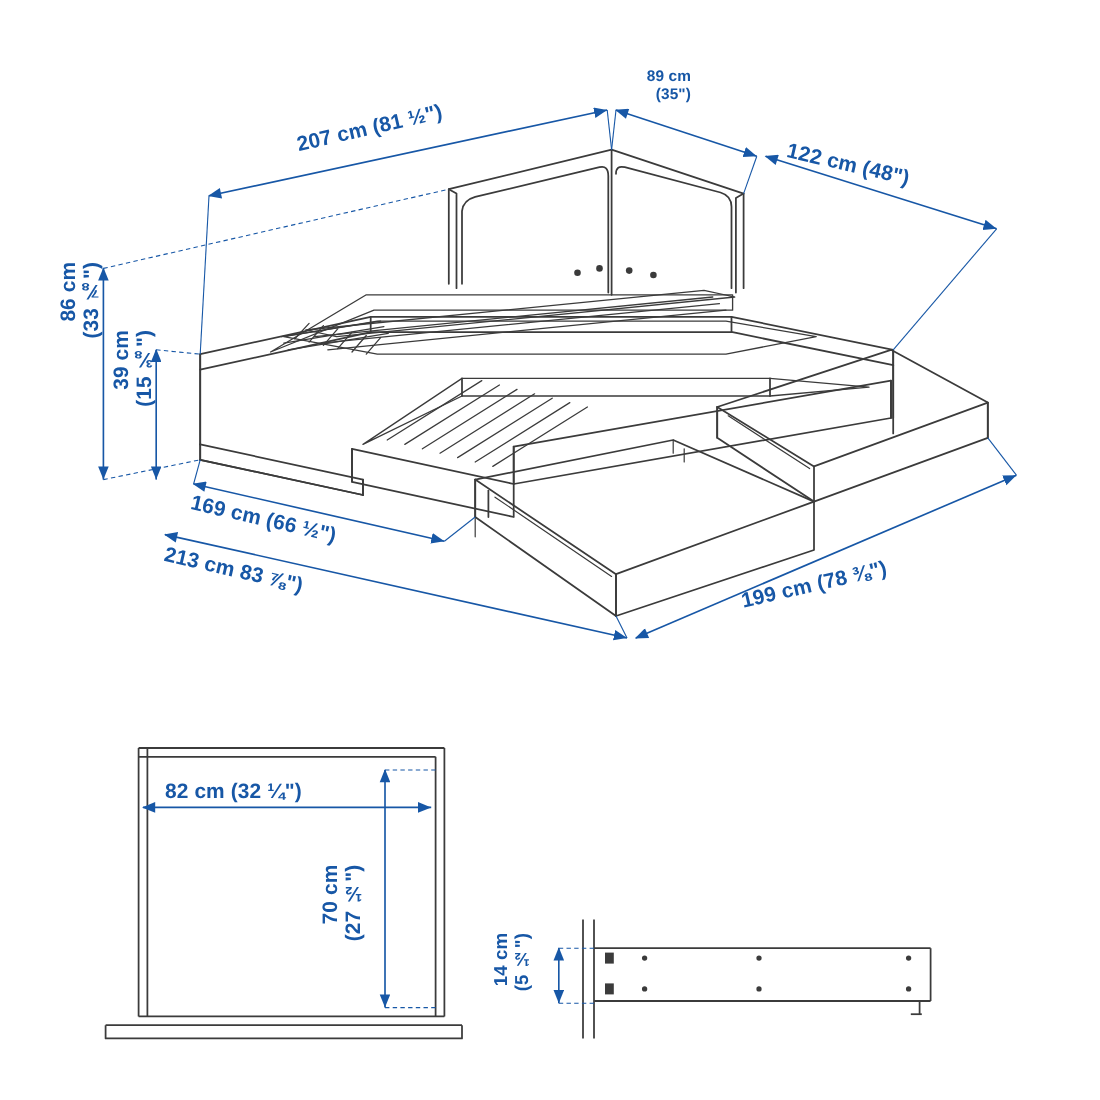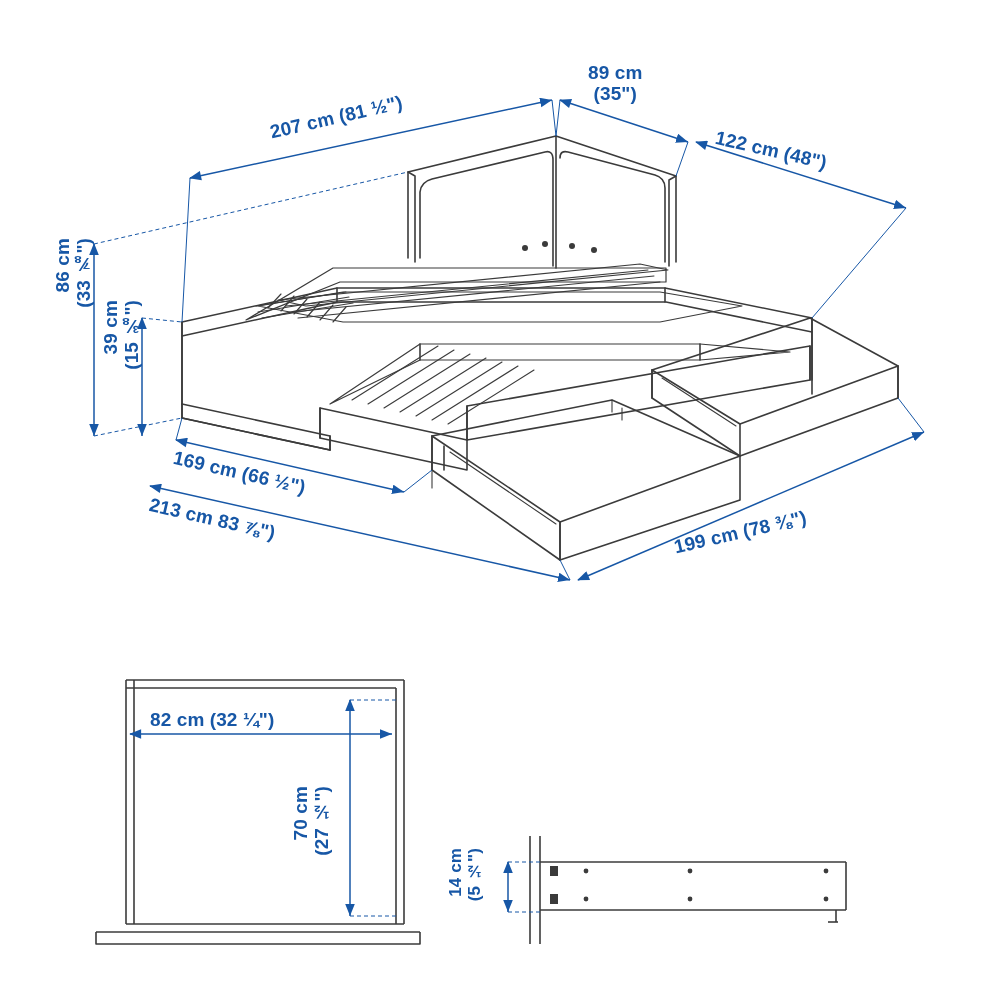--- a/index.html
+++ b/index.html
@@ -29,21 +29,21 @@
   .dim-label {
     position: absolute;
     color: #1757a6;
     font-weight: bold;
     font-family: "Liberation Sans", sans-serif;
     white-space: nowrap;
     line-height: 1.12;
     letter-spacing: 0.1px;
   }
   .lbl-207  { left: 268px; top: 122px;  font-size: 19px; transform: rotate(-13deg); transform-origin: left top; }
-  .lbl-89   { left: 588px; top: 62px;   font-size: 19px; text-align: center; }
+  .lbl-89   { left: 588px; top: 62px;   font-size: 14px; text-align: right; }
   .lbl-122  { left: 718px; top: 127px;  font-size: 19px; transform: rotate(13deg); transform-origin: left top; }
   .lbl-86   { left: 52px;  top: 238px;  font-size: 19px; }
   .lbl-39   { left: 100px; top: 300px;  font-size: 19px; }
   .lbl-169  { left: 176px; top: 447px;  font-size: 19px; transform: rotate(13deg); transform-origin: left top; }
   .lbl-213  { left: 152px; top: 494px;  font-size: 19px; transform: rotate(13deg); transform-origin: left top; }
   .lbl-199  { left: 672px; top: 537px;  font-size: 19px; transform: rotate(-13deg); transform-origin: left top; }
   .lbl-82   { left: 150px; top: 709px;  font-size: 19px; }
   .lbl-70   { left: 290px; top: 786px;  font-size: 19px; }
   .lbl-14   { left: 446px; top: 848px;  font-size: 17px; }
 

